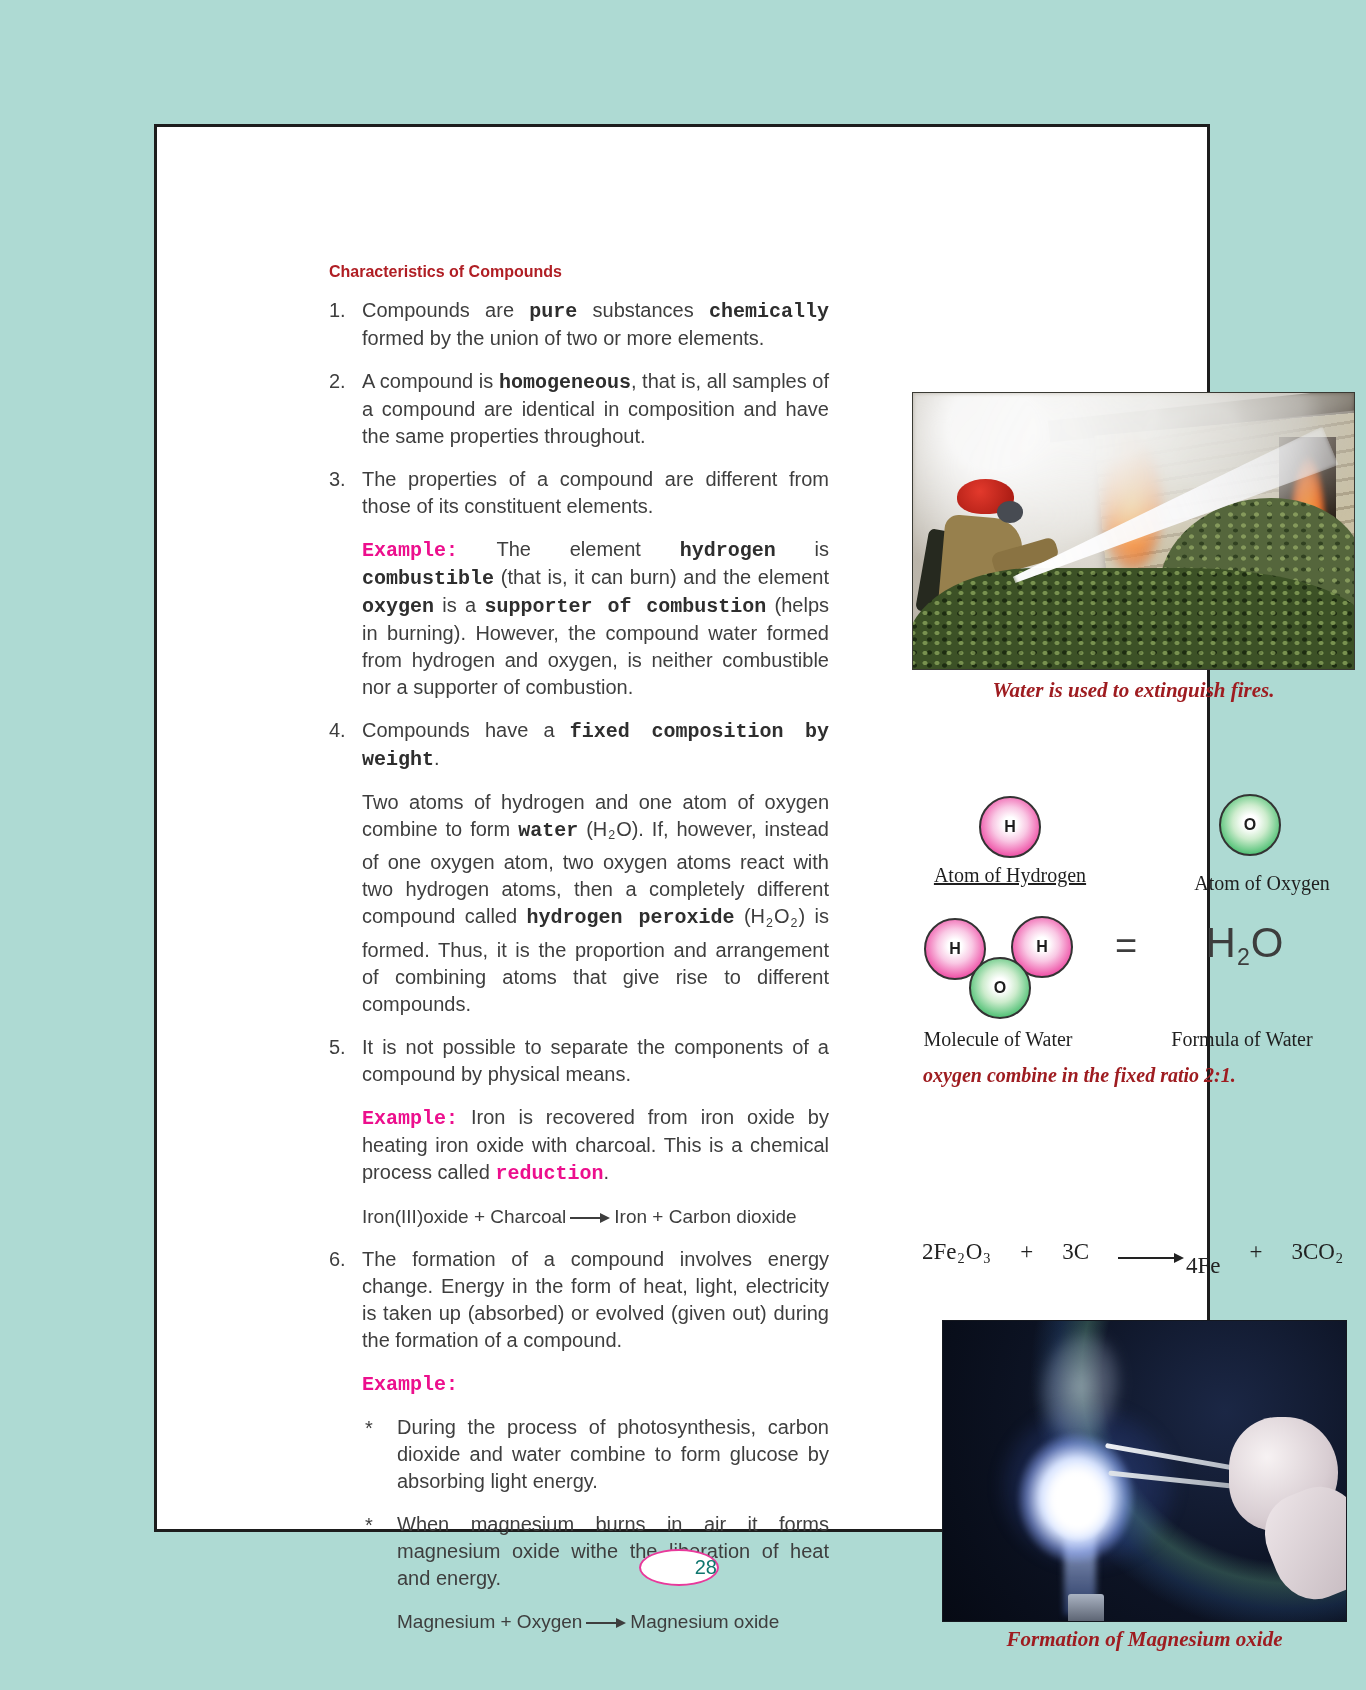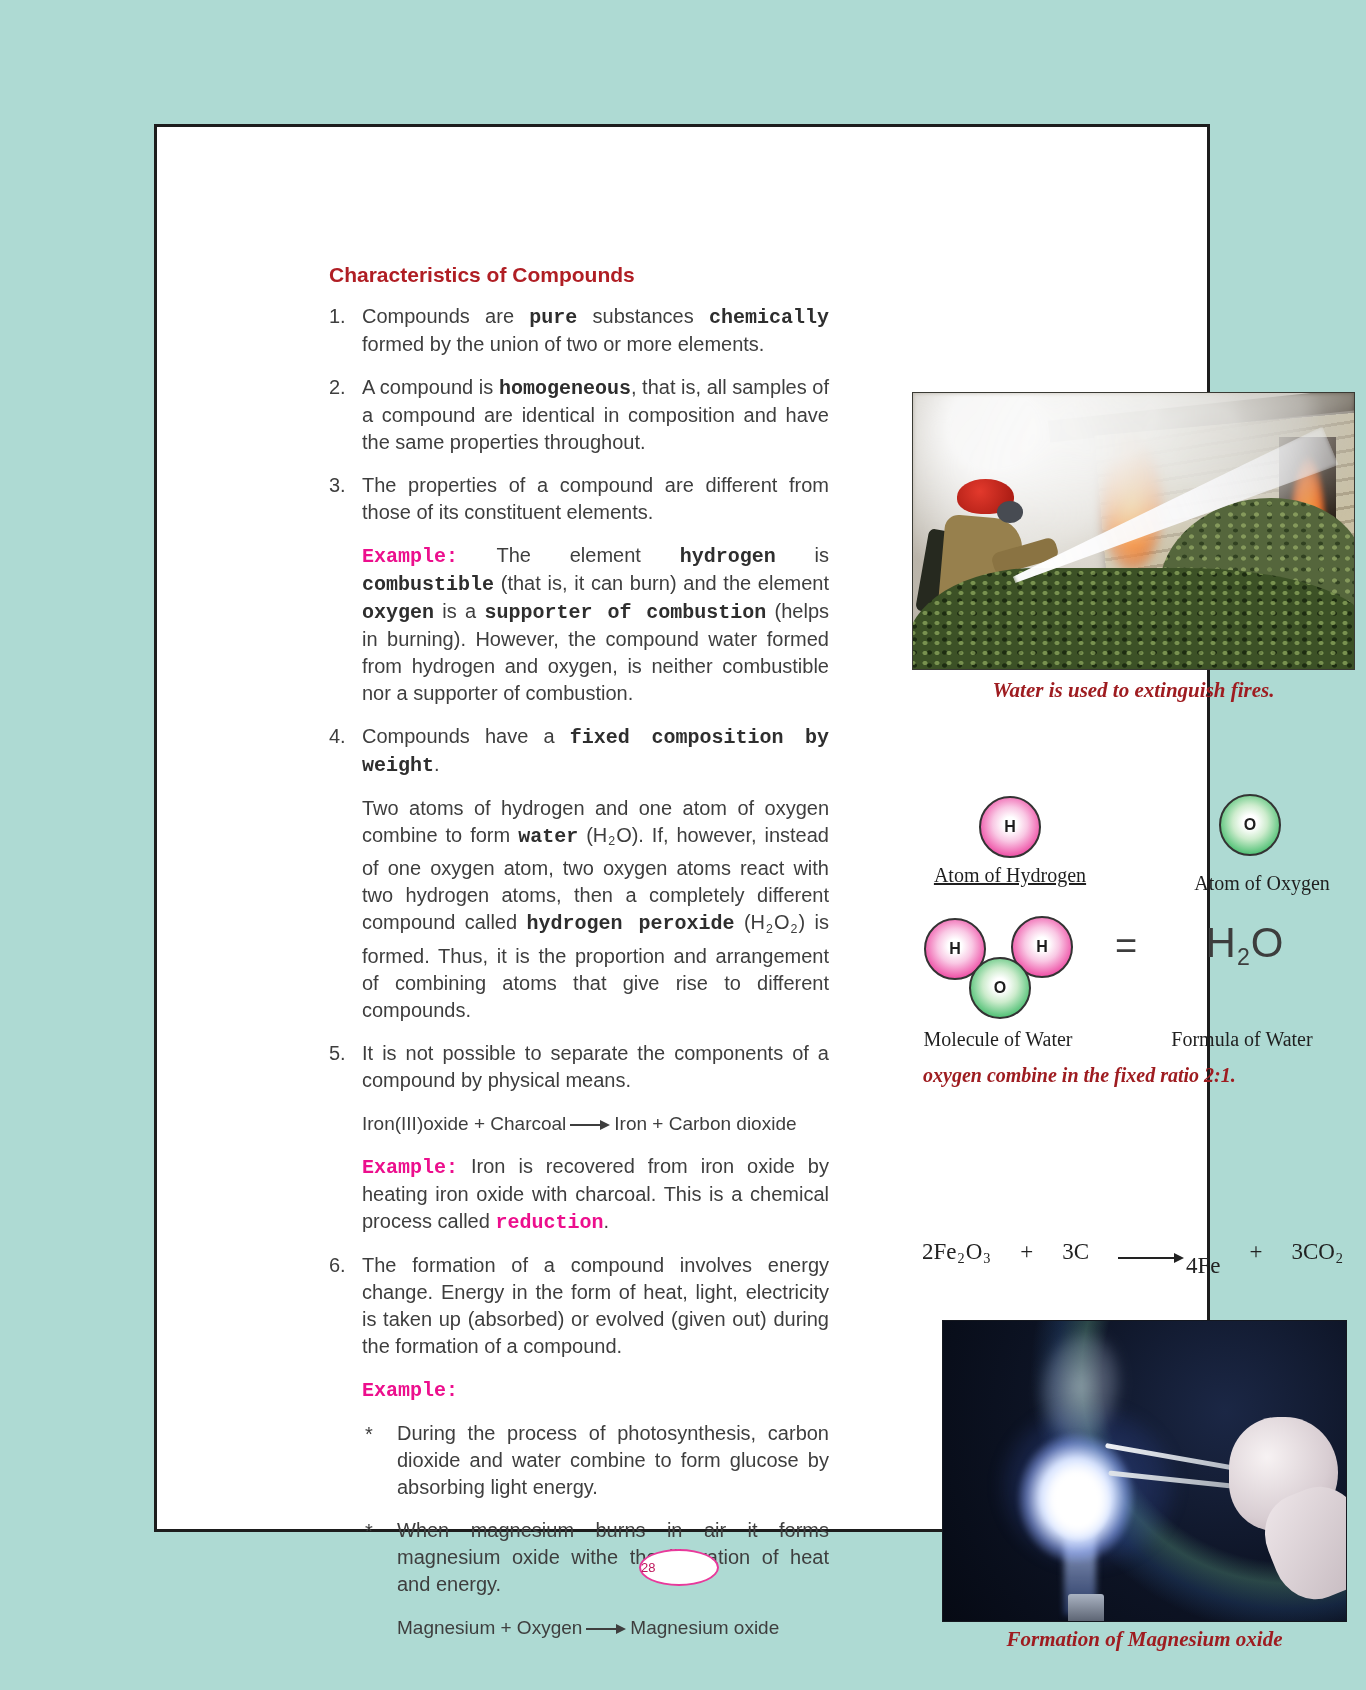--- a/index.html
+++ b/index.html
@@ -8,21 +8,21 @@
     background:var(--bg,#aedad3);
     font-family:"Liberation Sans",sans-serif;
     color:var(--body,#3e3e3e);
   }
   .page-box{
     position:absolute;left:154px;top:124px;width:1056px;height:1408px;
     box-sizing:border-box;background:#ffffff;border:3px solid #1d1d1d;
   }
   
   .text-col{position:absolute;left:172px;top:136px;width:500px;}
-  .heading{font-size:21px;font-weight:bold;color:var(--red,#b01e24);margin-bottom:16px;}
+  .heading{font-size:16px;font-weight:bold;color:var(--red,#b01e24);margin-bottom:16px;}
   .blk{font-size:20px;line-height:27px;margin-bottom:16px;}
   .item{position:relative;padding-left:33px;text-align:justify;}
   .item .num{position:absolute;left:0;top:0;}
   .para{margin-left:33px;text-align:justify;}
   .bullet{position:relative;padding-left:68px;text-align:justify;}
   .bullet .star{position:absolute;left:36px;top:1px;}
   .eq{font-size:19px;white-space:nowrap;}
   .eq.ind1{margin-left:33px;}
   .eq.ind2{margin-left:68px;}
   .bold{font-weight:bold;color:#2e2e2e;font-family:Liberation Mono, monospace;}
@@ -96,41 +96,41 @@
   .equals{position:absolute;left:958px;top:798px;font-size:38px;color:#3d3d3d;}
   .formula-big{position:absolute;left:1025px;top:792px;width:125px;text-align:center;font-size:42px;color:#3d3d3d;}
   .formula-big .sb{font-size:0.55em;vertical-align:-0.35em;}
   .fe-eq{position:absolute;left:765px;top:1112px;width:422px;display:flex;justify-content:space-between;align-items:baseline;
     font-family:"Liberation Serif",serif;font-size:23px;color:#222;}
   .fe-eq .grp{display:inline-flex;align-items:flex-start;}
   .fe-eq .arrow{margin:0 2px 0 0;}
   
   .page-oval{position:absolute;left:639px;top:1549px;width:80px;height:37px;background:#fff;
     border:2px solid var(--oval-pink,#e8399b);border-radius:50%;box-sizing:border-box;
-    display:flex;align-items:center;justify-content:flex-start;font-size:13px;color:#be185d;}
+    display:flex;align-items:center;justify-content:flex-end;font-size:20px;color:#0f766e;}
 </style>
 </head>
 <body>
 
 <div class="page-box">
 
   <div class="text-col">
     <div class="heading">Characteristics of Compounds</div>
   <div class="blk item"><span class="num">1.</span><span><span>Compounds are </span><span class="bold">pure</span><span> substances </span><span class="bold">chemically</span><span> formed by the union of two or more elements.</span></span></div>
       <div class="blk item"><span class="num">2.</span><span><span>A compound is </span><span class="bold">homogeneous</span><span>, that is, all samples of a compound are identical in composition and have the same properties throughout.</span></span></div>
       <div class="blk item"><span class="num">3.</span><span><span>The properties of a compound are different from those of its constituent elements.</span></span></div>
       <div class="blk para"><span class="bold c-pink">Example:</span><span> The element </span><span class="bold">hydrogen</span><span> is </span><span class="bold">combustible</span><span> (that is, it can burn) and the element </span><span class="bold">oxygen</span><span> is a </span><span class="bold">supporter of combustion</span><span> (helps in burning). However, the compound water formed from hydrogen and oxygen, is neither combustible nor a supporter of combustion.</span></div>
       <div class="blk item"><span class="num">4.</span><span><span>Compounds have a </span><span class="bold">fixed composition by weight</span><span>.</span></span></div>
       <div class="blk para"><span>Two atoms of hydrogen and one atom of oxygen combine to form </span><span class="bold">water</span><span> (H</span><span class="sb">2</span><span>O). If, however, instead of one oxygen atom, two oxygen atoms react with two hydrogen atoms, then a completely different compound called </span><span class="bold">hydrogen peroxide</span><span> (H</span><span class="sb">2</span><span>O</span><span class="sb">2</span><span>) is formed. Thus, it is the proportion and arrangement of combining atoms that give rise to different compounds.</span></div>
       <div class="blk item"><span class="num">5.</span><span><span>It is not possible to separate the components of a compound by physical means.</span></span></div>
+      <div class="blk para"><span class="bold c-pink">Example:</span><span> Iron is recovered from iron oxide by heating iron oxide with charcoal. This is a chemical process called </span><span class="bold c-pink">reduction</span><span>.</span></div>
       <div class="blk eq ind1"><span>Iron(III)oxide + Charcoal</span><span class="arrow short">
           <i class="shaft"></i>
           <i class="head"></i>
         </span><span>Iron + Carbon dioxide</span></div>
-      <div class="blk para"><span class="bold c-pink">Example:</span><span> Iron is recovered from iron oxide by heating iron oxide with charcoal. This is a chemical process called </span><span class="bold c-pink">reduction</span><span>.</span></div>
       <div class="blk item"><span class="num">6.</span><span><span>The formation of a compound involves energy change. Energy in the form of heat, light, electricity is taken up (absorbed) or evolved (given out) during the formation of a compound.</span></span></div>
       <div class="blk para"><span class="bold c-pink">Example:</span></div>
       <div class="blk bullet"><span class="star">*</span><span><span>During the process of photosynthesis, carbon dioxide and water combine to form glucose by absorbing light energy.</span></span></div>
       <div class="blk bullet"><span class="star">*</span><span><span>When magnesium burns in air it forms magnesium oxide withe the liberation of heat and energy.</span></span></div>
       <div class="blk eq ind2"><span>Magnesium + Oxygen</span><span class="arrow short">
           <i class="shaft"></i>
           <i class="head"></i>
         </span><span>Magnesium oxide</span></div>
     </div>
 

